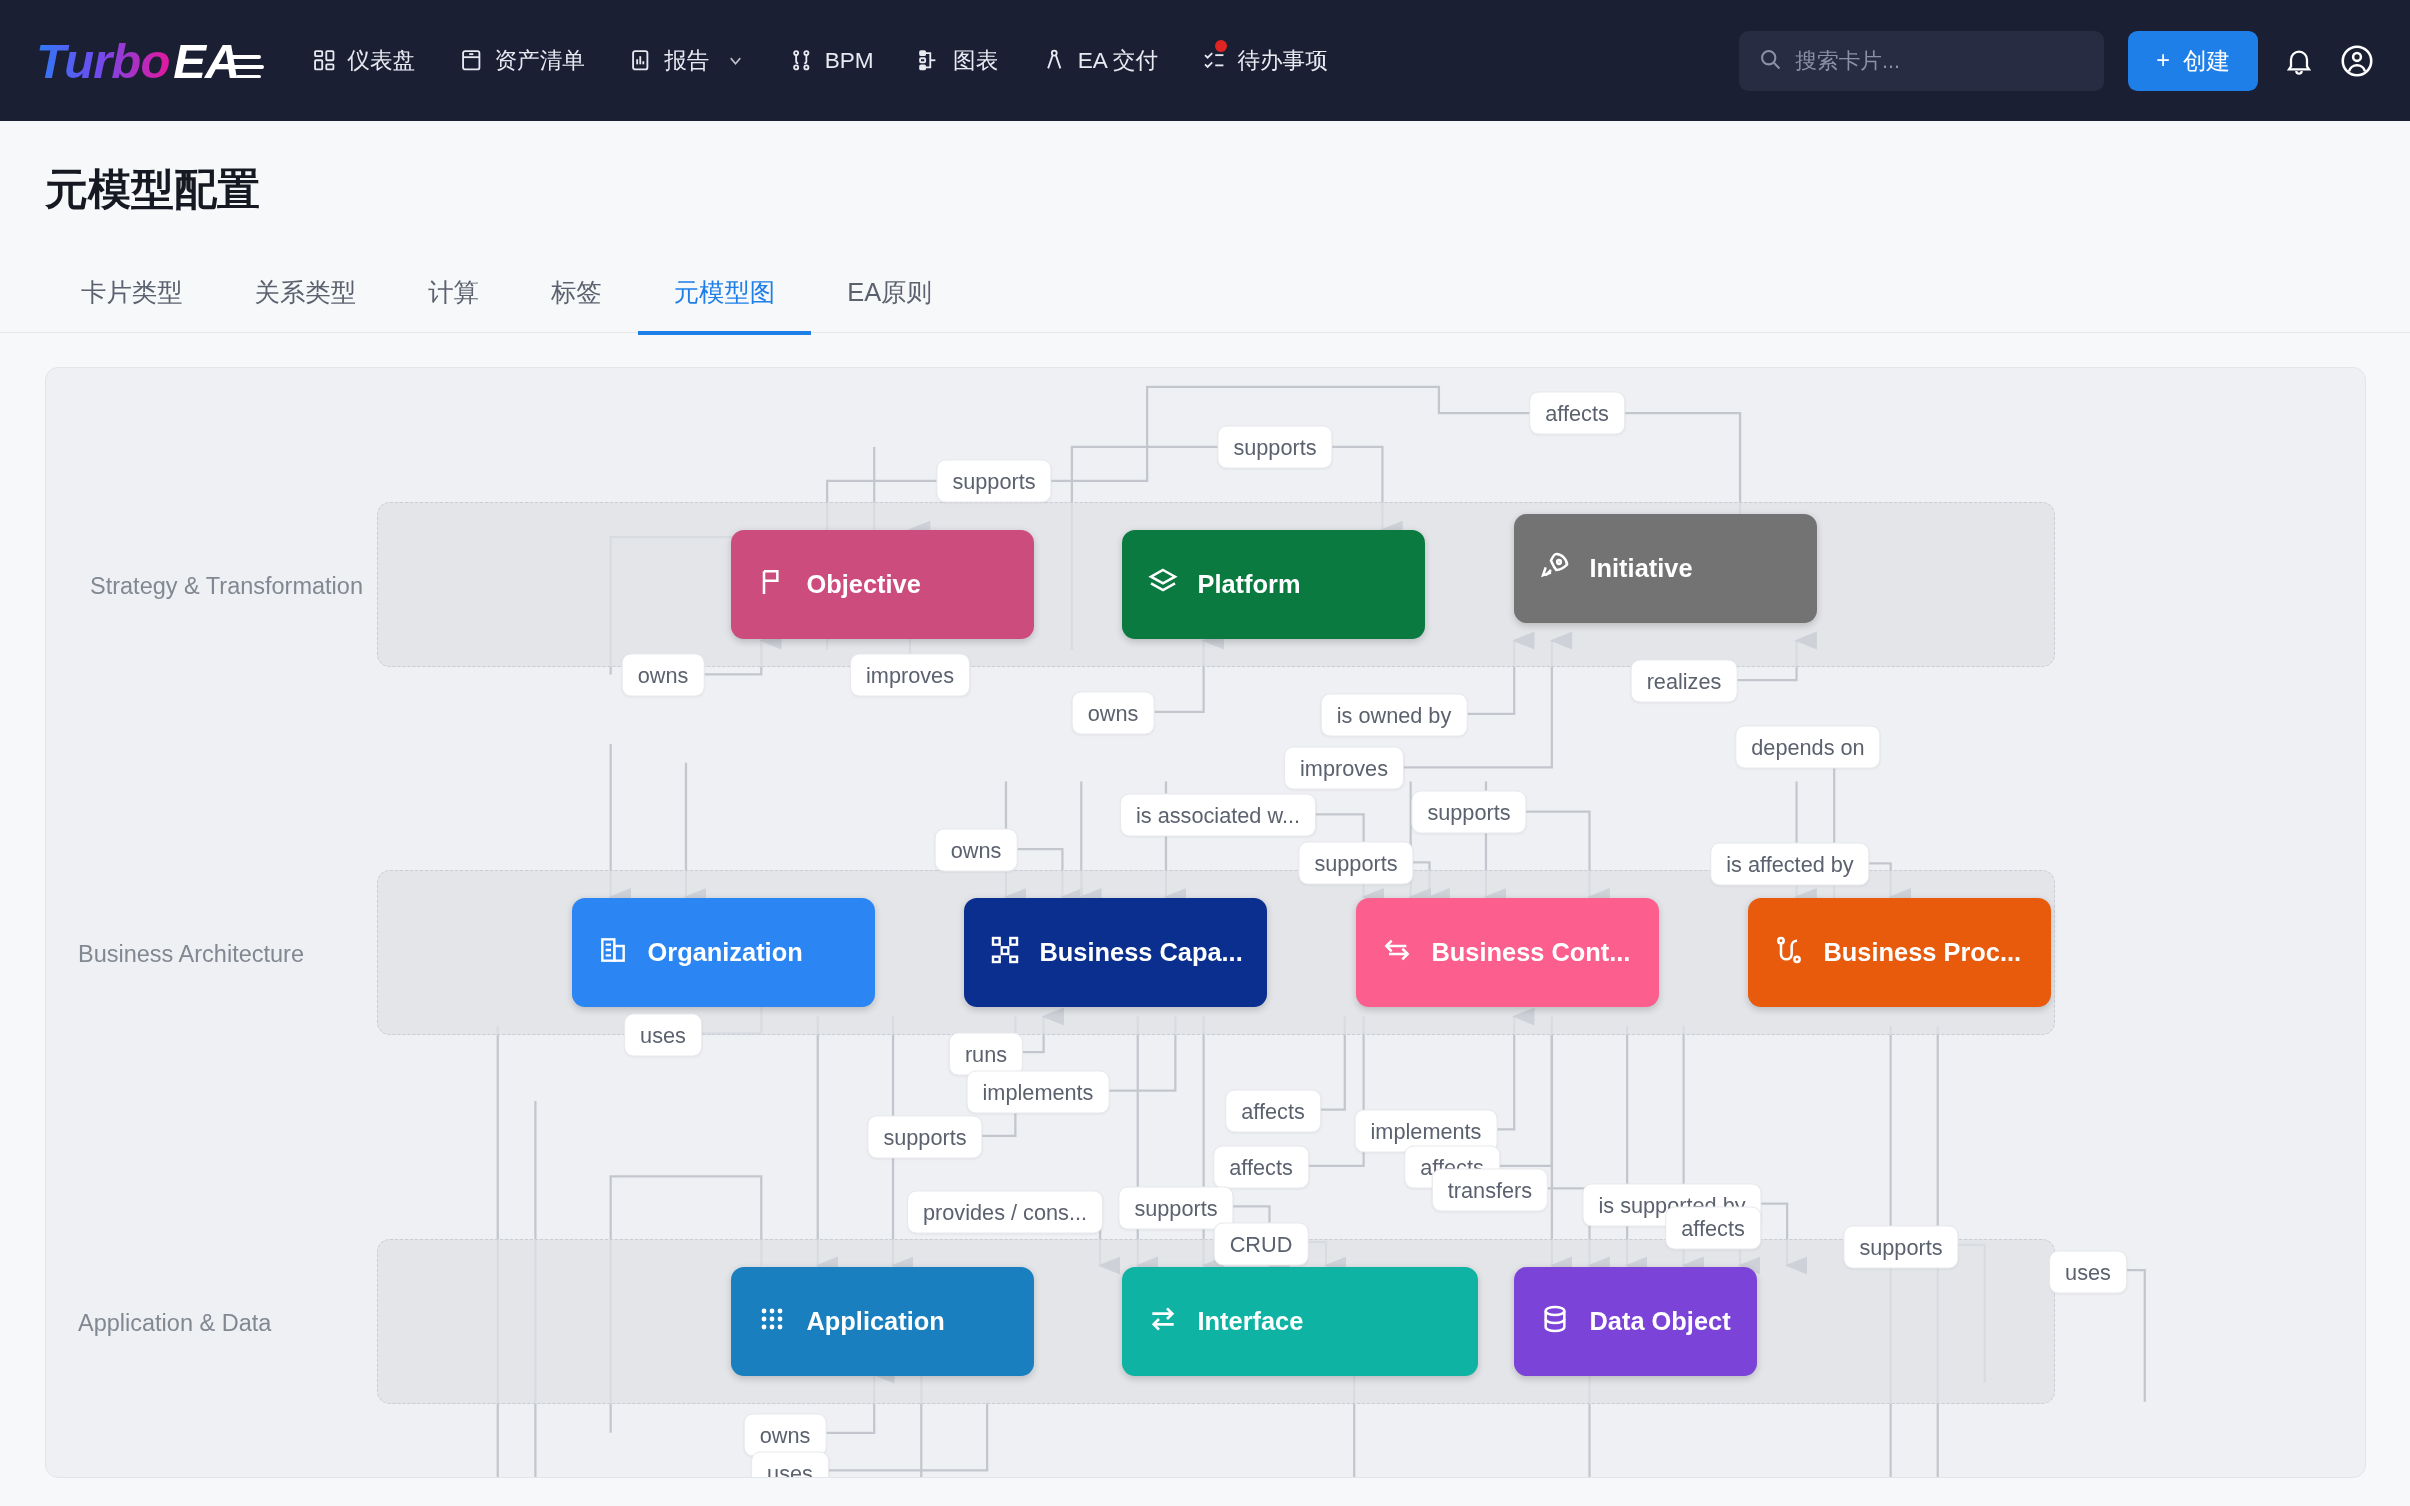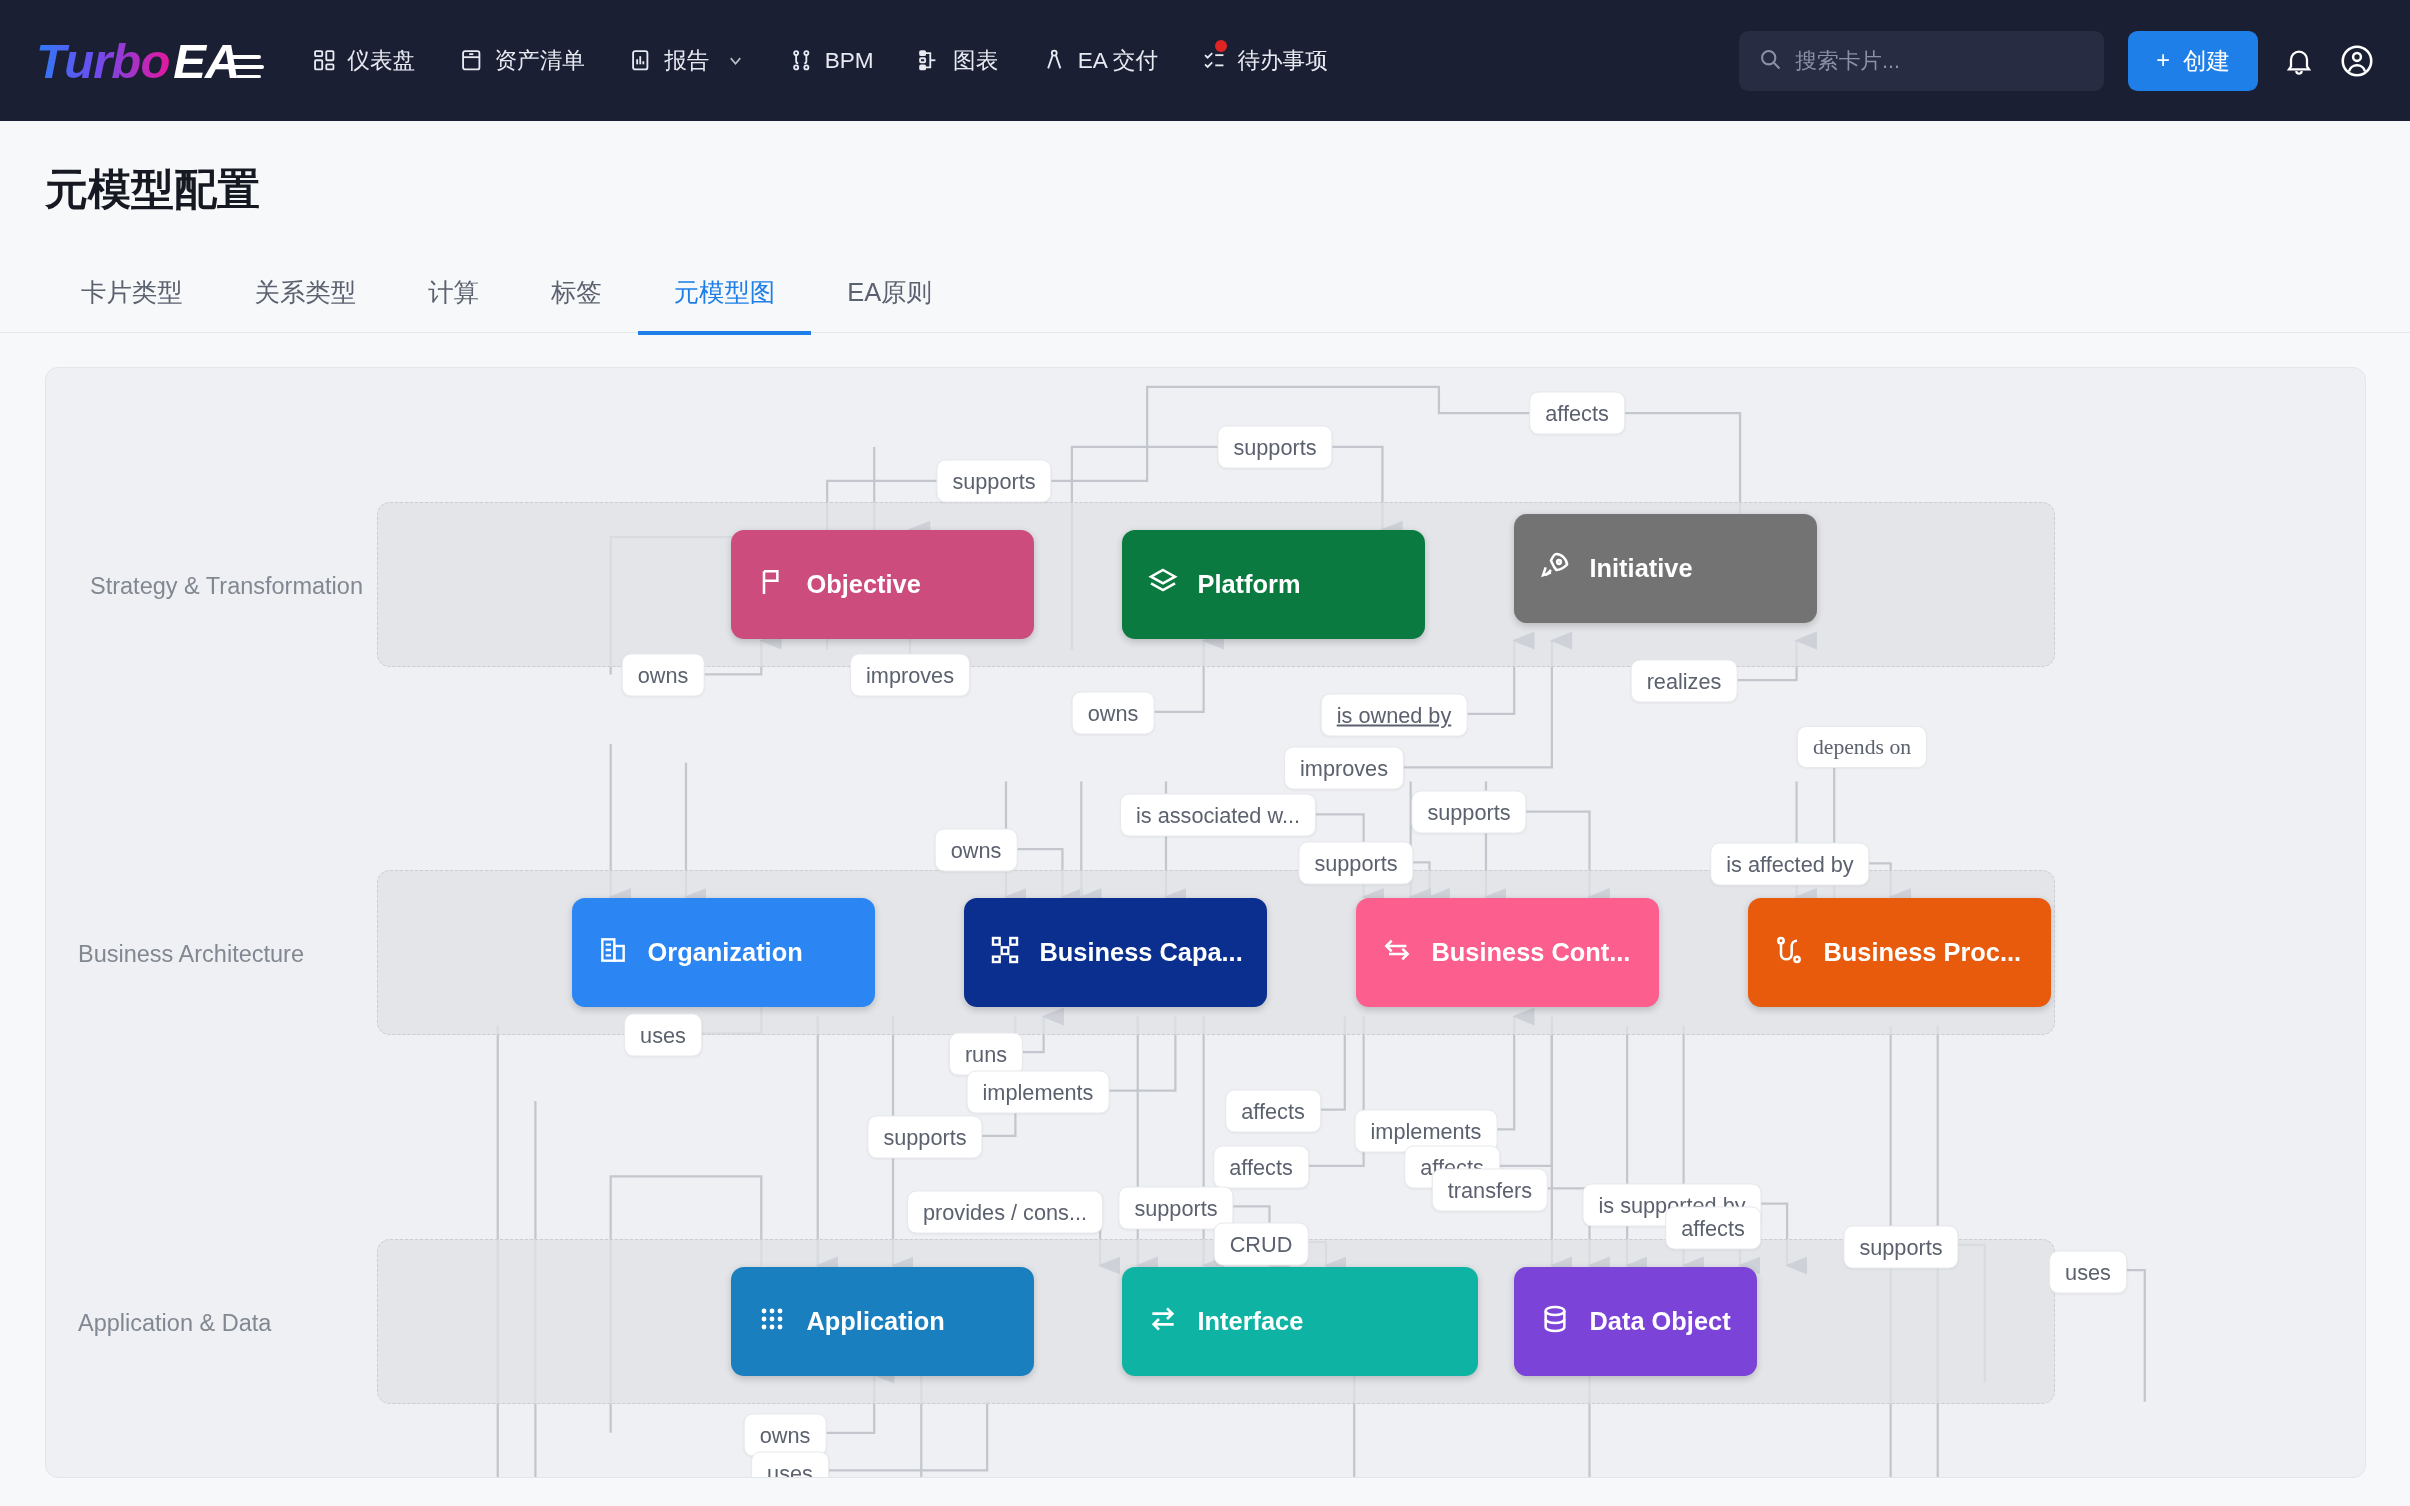--- a/index.html
+++ b/index.html
@@ -517,22 +517,22 @@
     <span>Data Object</span>
   </div>
 
   <div class="edge-label" style="left:1531px;top:45px;">affects</div>
   <div class="edge-label" style="left:1229px;top:79px;">supports</div>
   <div class="edge-label" style="left:948px;top:113px;">supports</div>
   <div class="edge-label" style="left:617px;top:307px;">owns</div>
   <div class="edge-label" style="left:864px;top:307px;">improves</div>
   <div class="edge-label" style="left:1638px;top:313px;">realizes</div>
   <div class="edge-label" style="left:1067px;top:345px;">owns</div>
-  <div class="edge-label" style="left:1348px;top:347px;text-decoration:underline;">is owned by</div>
-  <div class="edge-label" style="left:1816px;top:379px;font-family:Liberation Serif, serif;">depends on</div>
+  <div class="edge-label" style="left:1348px;top:347px;">is owned by</div>
+  <div class="edge-label" style="left:1762px;top:379px;">depends on</div>
   <div class="edge-label" style="left:1298px;top:400px;">improves</div>
   <div class="edge-label" style="left:1172px;top:447px;">is associated w...</div>
   <div class="edge-label" style="left:1423px;top:444px;">supports</div>
   <div class="edge-label" style="left:930px;top:482px;">owns</div>
   <div class="edge-label" style="left:1310px;top:495px;">supports</div>
   <div class="edge-label" style="left:1744px;top:496px;">is affected by</div>
   <div class="edge-label" style="left:617px;top:667px;">uses</div>
   <div class="edge-label" style="left:940px;top:686px;">runs</div>
   <div class="edge-label" style="left:992px;top:724px;">implements</div>
   <div class="edge-label" style="left:1227px;top:743px;">affects</div>

